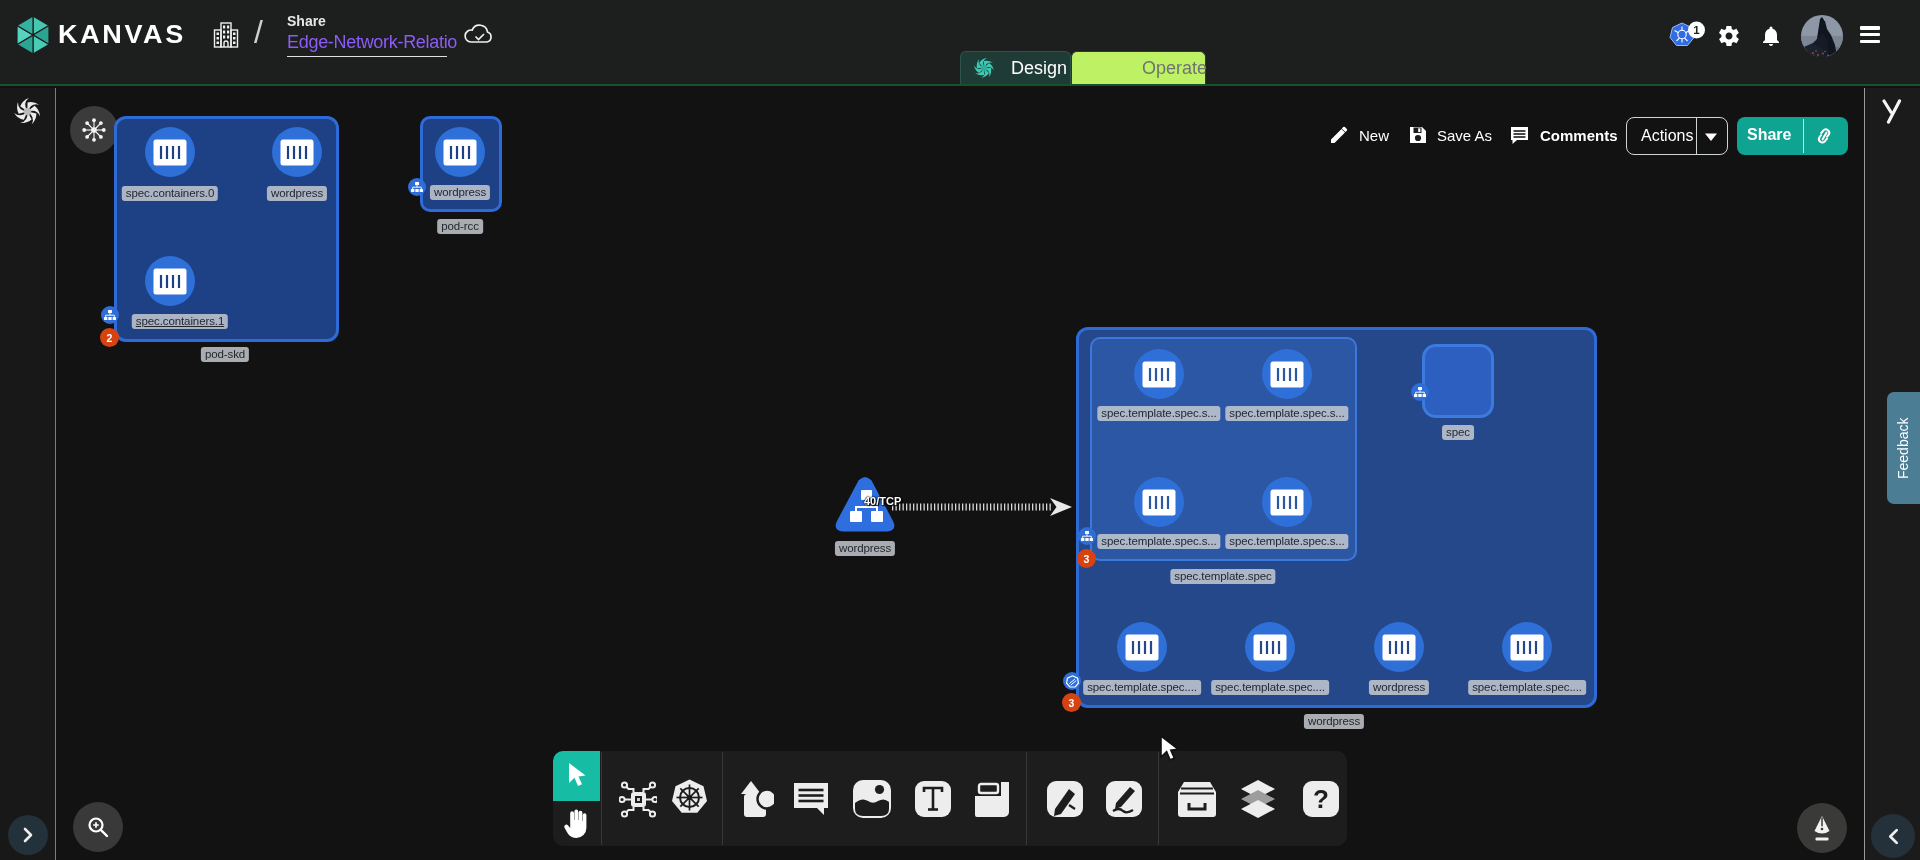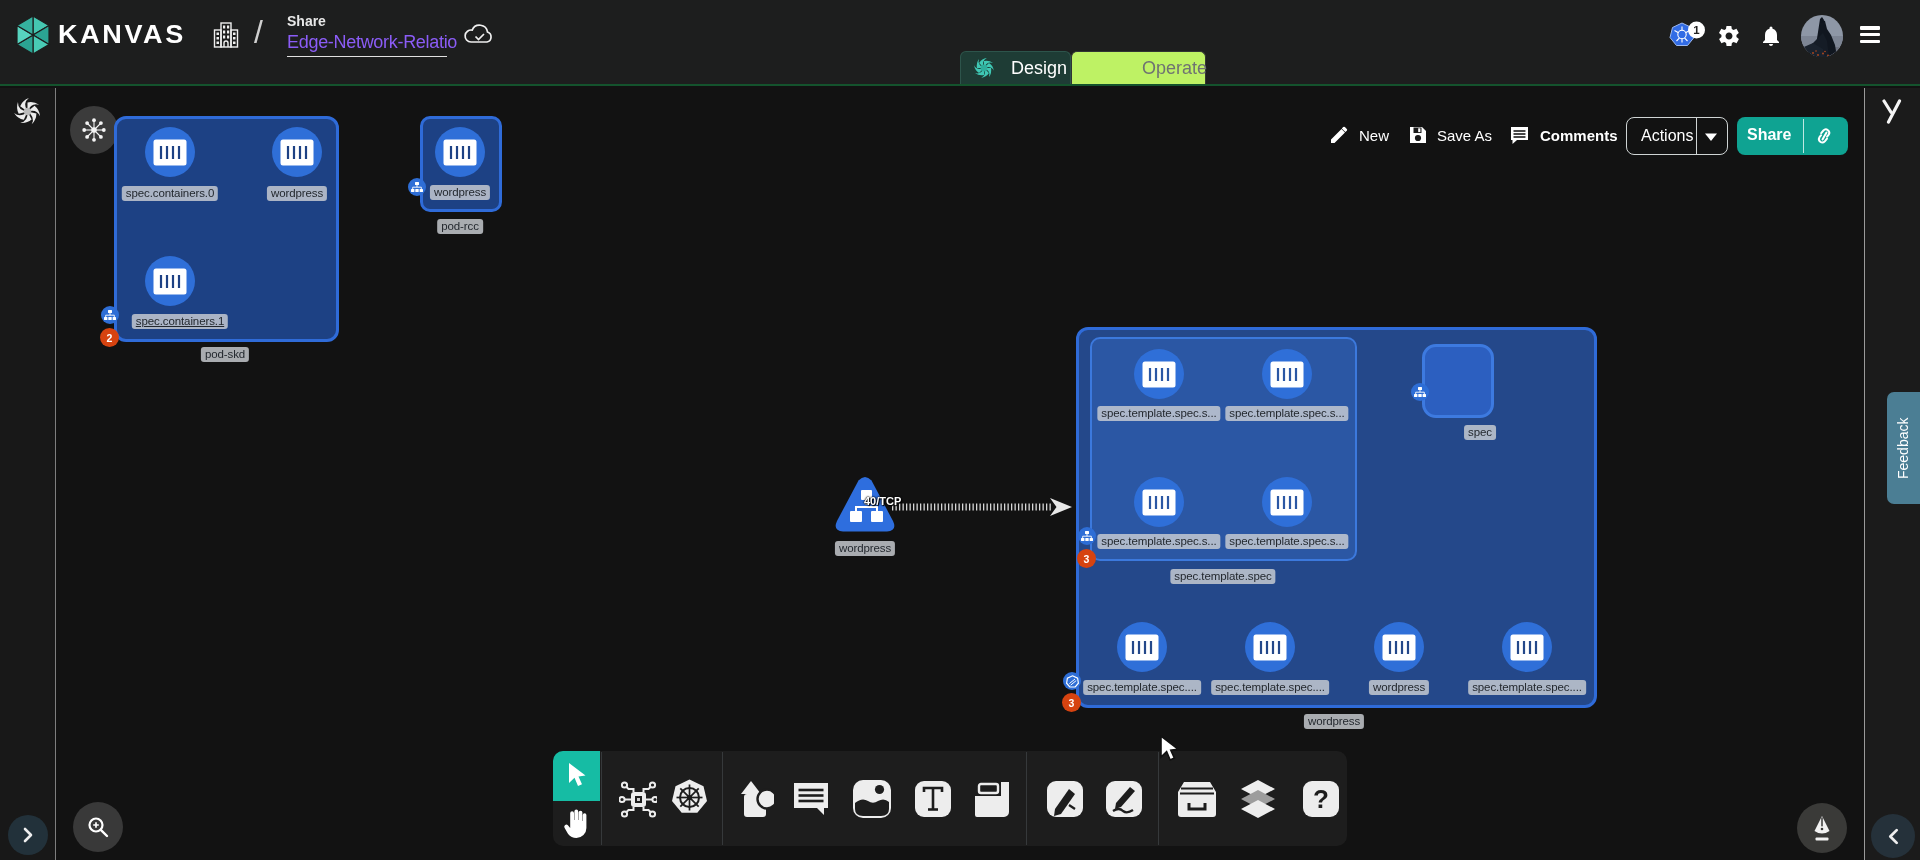--- a/index.html
+++ b/index.html
@@ -571,21 +571,21 @@
   <div class="chip" style="left:180px; top:314px;text-decoration:underline;">spec.containers.1</div>
   <div class="chip" style="left:225px; top:347px;">pod-skd</div>
   <div class="chip" style="left:460px; top:185px;">wordpress</div>
   <div class="chip" style="left:460px; top:219px;">pod-rcc</div>
   <div class="chip" style="left:865px; top:541px;">wordpress</div>
   <div class="chip" style="left:1159px; top:406px;">spec.template.spec.s...</div>
   <div class="chip" style="left:1287px; top:406px;">spec.template.spec.s...</div>
   <div class="chip" style="left:1159px; top:534px;">spec.template.spec.s...</div>
   <div class="chip" style="left:1287px; top:534px;">spec.template.spec.s...</div>
   <div class="chip" style="left:1223px; top:569px;">spec.template.spec</div>
-  <div class="chip" style="left:1458px; top:425px;margin-left:22px;">spec</div>
+  <div class="chip" style="left:1458px; top:425px;">spec</div>
   <div class="chip" style="left:1142px; top:680px;">spec.template.spec....</div>
   <div class="chip" style="left:1270px; top:680px;">spec.template.spec....</div>
   <div class="chip" style="left:1399px; top:680px;">wordpress</div>
   <div class="chip" style="left:1527px; top:680px;">spec.template.spec....</div>
   <div class="chip" style="left:1334px; top:714px;">wordpress</div>
 
   <div class="badge-blue" style="left:101px; top:306px;">
       <svg width="12" height="11" viewBox="0 0 12 11">
         <g fill="#fff">
           <rect x="4" y="0" width="4" height="3" rx="0.5"></rect>

